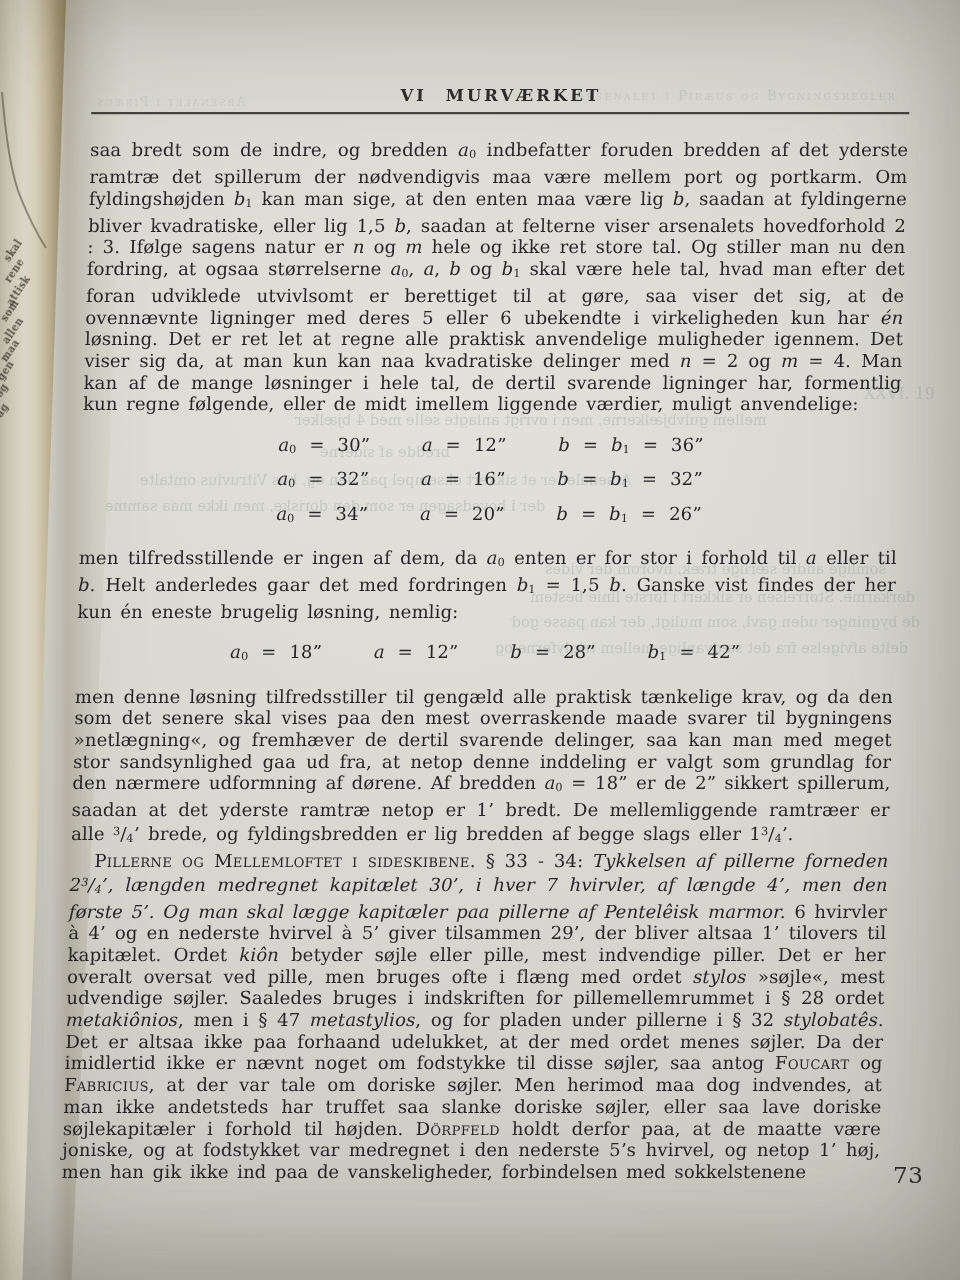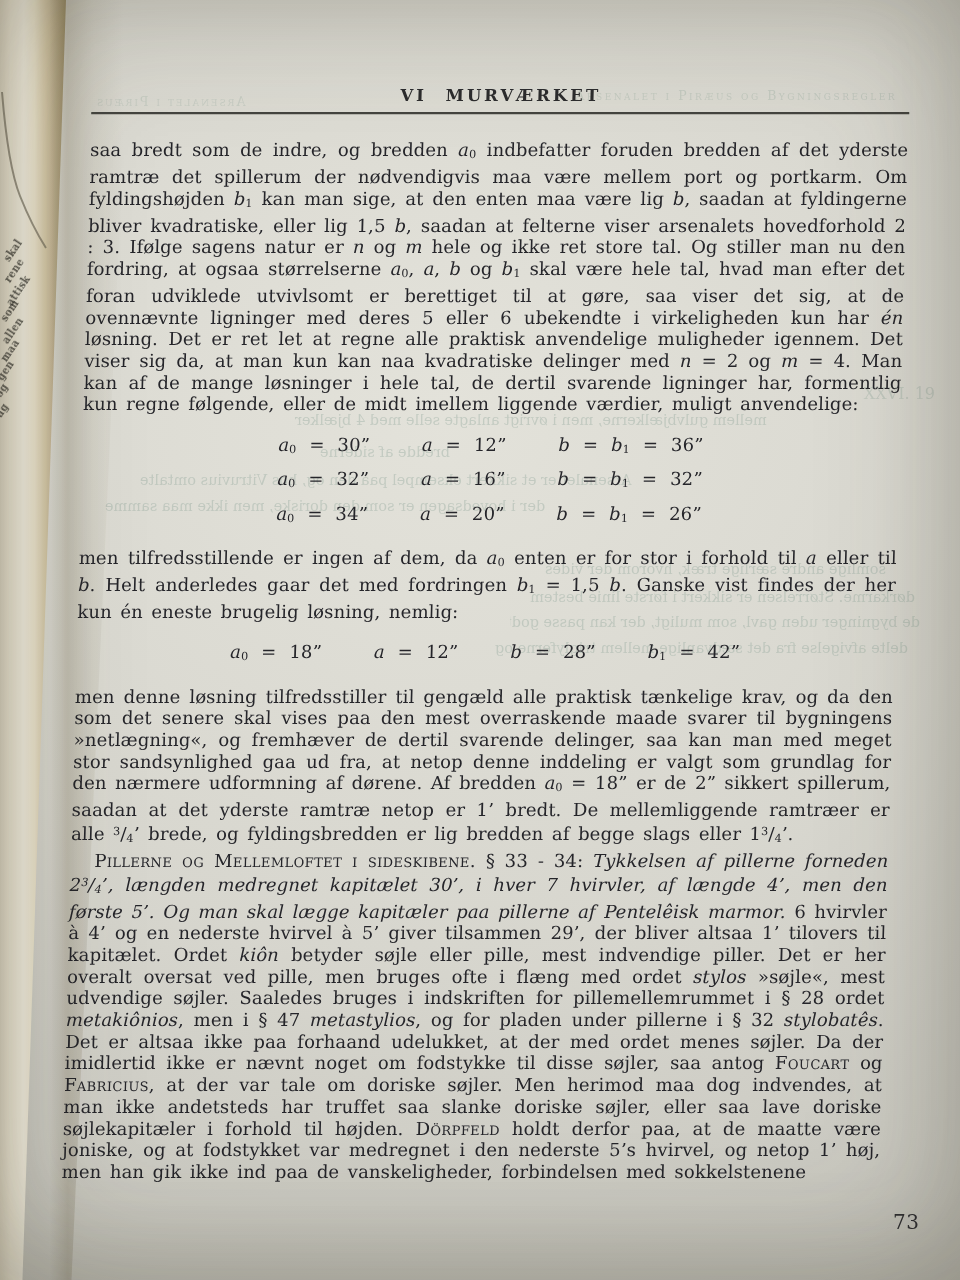--- a/index.html
+++ b/index.html
@@ -87,21 +87,21 @@
     text-align:center;line-height:29px;word-spacing:7px;margin:0;
   }
   .text-flow p.equation.first{margin-top:15px;}
   .text-flow p.equation.last{margin-bottom:14px;}
   .sg-i{font-style:italic;}
   .sg-sub{font-size:62%;vertical-align:-0.2em;}
   .sg-sup{font-size:62%;vertical-align:0.45em;}
   .sg-gap{display:inline-block;width:52px;}
   .sg-sc{font-variant:small-caps;letter-spacing:0.4px;}
   .page-number{
-    position:absolute;left:893px;top:1210px;font-size:20px;color:#2d2d31;
+    position:absolute;left:893px;top:1162px;font-size:23px;color:#2d2d31;
     letter-spacing:0.5px;
   }
 </style>
 </head>
 <body>
 
 <div class="photo">
 
   <div class="bleed">
       <div class="bt">Arsenalet i Piræus og Bygningsregler</div>

